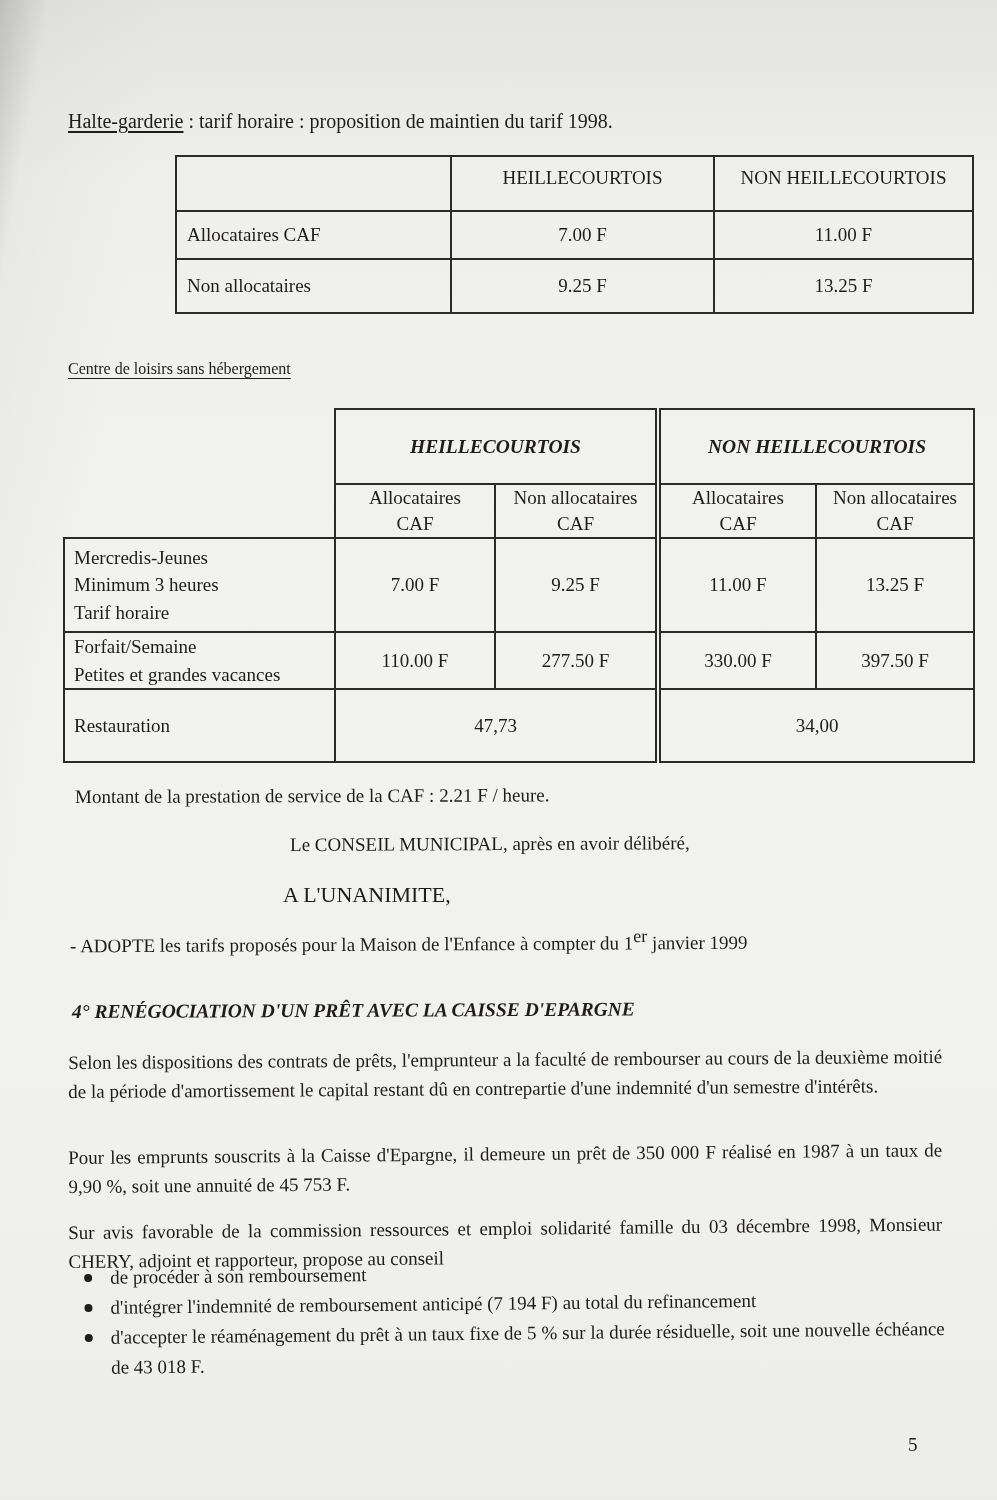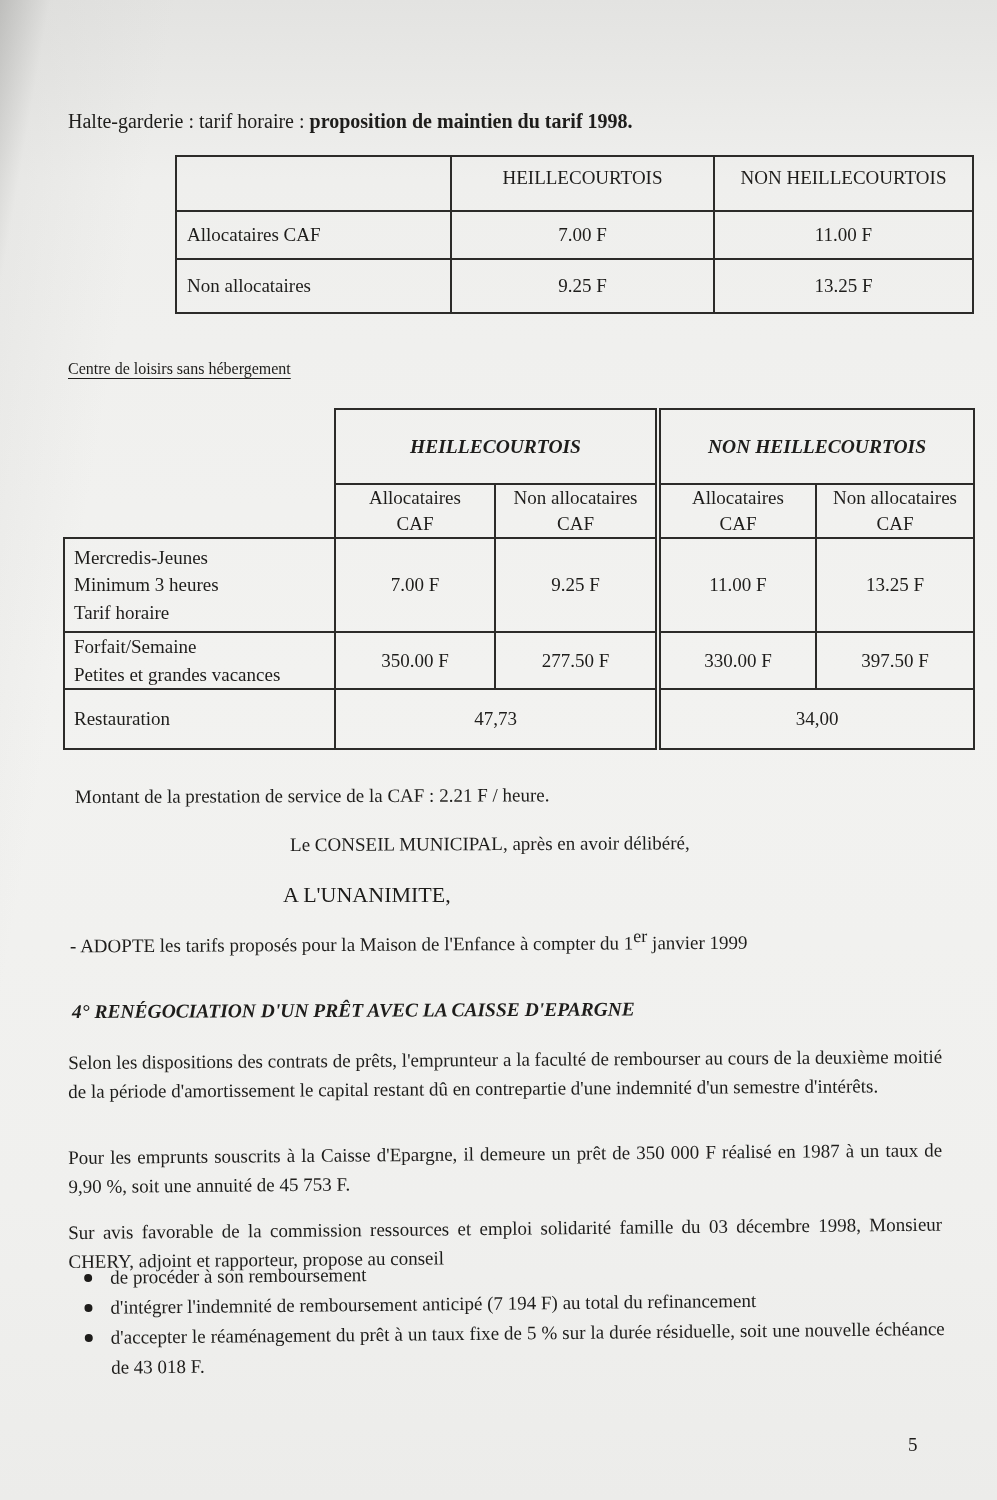--- a/index.html
+++ b/index.html
@@ -13,22 +13,22 @@
     background:
       linear-gradient(100deg, rgba(160,160,158,0.55) 0%, rgba(210,210,208,0.25) 4%, rgba(240,240,238,0) 14%),
       linear-gradient(180deg, #e3e3e1 0%, #efefed 12%, #f2f2f0 45%, #f0f0ee 80%, #ececea 100%);
   }
   .page { position: relative; width: 997px; height: 1500px; }
 
   .abs { position: absolute; }
 
   
   .doc-title { left: 68px; top: 110px; font-size: 20px; white-space: nowrap; }
-  .u { text-underline-offset: 3px; }
-  .b { font-weight: 700; }
+  .u { text-decoration: underline; text-underline-offset: 3px; }
+  .b { font-weight: 400; }
 
   .sec2-head { left: 68px; top: 360px; font-size: 16px; text-decoration: underline; text-underline-offset: 4px; white-space: nowrap; }
 
   .montant  { left: 75px;  top: 786px; font-size: 19px; white-space: nowrap; transform: rotate(-0.2deg); transform-origin: left top; }
   .conseil  { left: 290px; top: 834px; font-size: 19px; white-space: nowrap; transform: rotate(-0.25deg); transform-origin: left top; }
   .unanim   { left: 283px; top: 882px; font-size: 22px; white-space: nowrap; }
   .adopte   { left: 70px;  top: 929px; font-size: 19px; white-space: nowrap; transform: rotate(-0.3deg); transform-origin: left top; }
   .adopte sup { font-size: 18px; }
 
   .sec4-head { left: 72px; top: 1001px; font-size: 19.5px; font-weight: 700; font-style: italic; white-space: nowrap; transform: rotate(-0.25deg); transform-origin: left top; }
@@ -65,21 +65,21 @@
   .t2 .w2 { width: 141px; }
   .t2 .w3 { width: 136px; }
   .t2 .w4 { width: 138px; }
   .t2 .ghost { border: none; background: transparent; }
   .t2 .ghdr { font-weight: 700; font-style: italic; text-align: center; height: 73px; font-size: 19.5px; }
   .t2 .shdr { font-weight: 400; text-align: center; height: 52px; white-space: pre-line; line-height: 1.35; }
   .t2 .lbl  { text-align: left; white-space: pre-line; line-height: 1.45; }
   .t2 .val  { text-align: center; }
   .t2 .rowC { height: 94px; padding-left: 8px; }
   .t2 .rowD { height: 55px; }
-  .t2 .rowE { height: 60px; }
+  .t2 .rowE { height: 73px; }
   .t2 .grp2 { border-left: 6px double #2c2b29; }
 </style>
 </head>
 <body>
 
 <div class="page">
 
   <div class="abs doc-title">
     <span class="u">Halte-garderie</span><span> : tarif horaire : </span><span class="b">proposition de maintien du tarif 1998.</span>
   </div>
@@ -129,21 +129,21 @@
 Minimum 3 heures
 Tarif horaire</td>
       <td class="val w1">7.00 F</td>
       <td class="val w2">9.25 F</td>
       <td class="val w3 grp2">11.00 F</td>
       <td class="val w4">13.25 F</td>
     </tr>
     <tr class="rowD">
       <td class="lbl w0">Forfait/Semaine
 Petites et grandes vacances</td>
-      <td class="val w1">350.00 F</td>
+      <td class="val w1">110.00 F</td>
       <td class="val w2">277.50 F</td>
       <td class="val w3 grp2">330.00 F</td>
       <td class="val w4">397.50 F</td>
     </tr>
     <tr class="rowE">
       <td class="lbl w0">Restauration</td>
       <td class="val" colspan="2">47,73</td>
       <td class="val grp2" colspan="2">34,00</td>
     </tr>
   </tbody>

